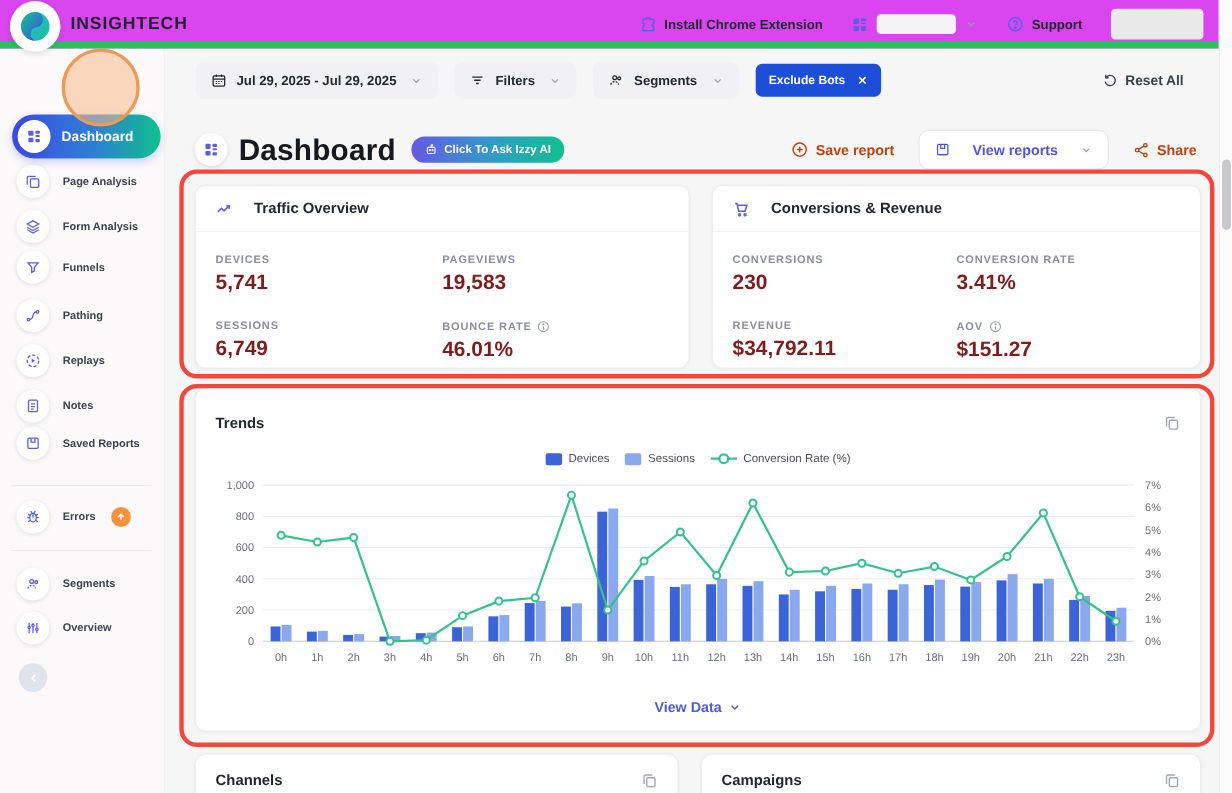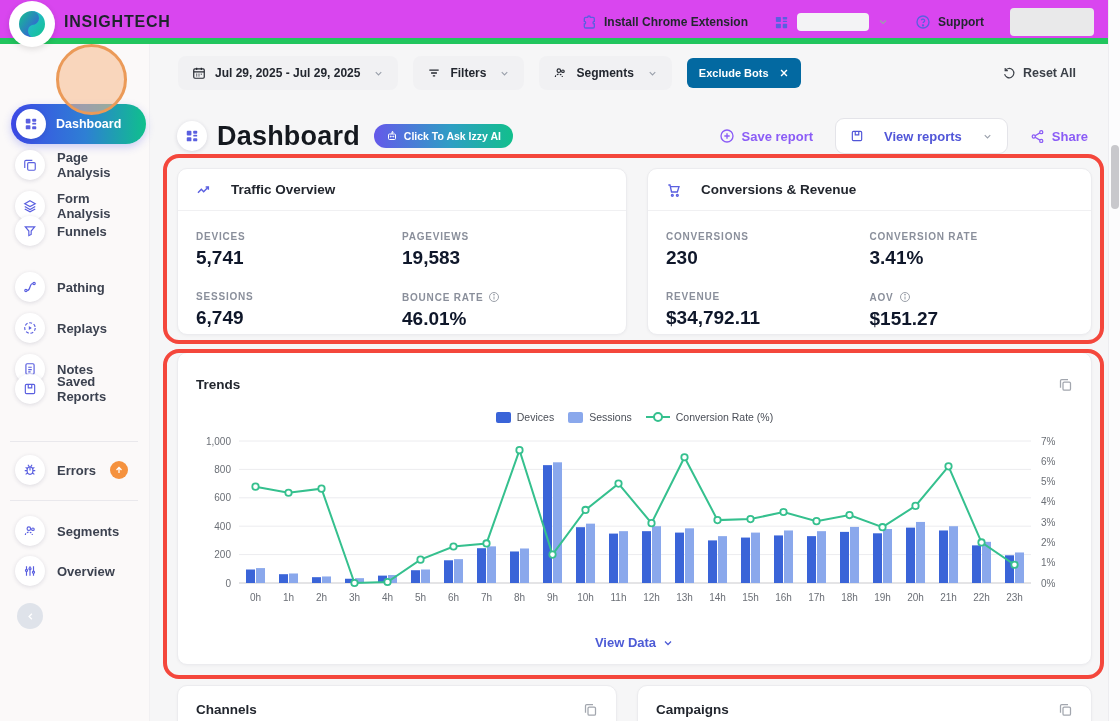--- a/index.html
+++ b/index.html
@@ -16,51 +16,51 @@
   .top-link .ticon { color:#5a5fe0; }
   .ws-select { display:flex; align-items:center; gap:8px; cursor:pointer; }
   .redact-sm { width:72px; height:18px; background:#f3f3f5; border-radius:4px; }
   .redact-lg { width:84px; height:28px; background:#e9e9ea; border-radius:4px; }
   .chev { color:#9aa0ab; }
 
   
   #sidebar { position:absolute; left:0; top:44px; width:150px; height:677px; background:#fbf9f9; border-right:1px solid #f1f0f2; z-index:4; }
   .icircle { width:30px; height:30px; border-radius:50%; background:#fff; box-shadow:0 1px 4px rgba(40,40,80,.15); display:flex; align-items:center; justify-content:center; color:#5a5fe0; flex:0 0 30px; }
   .side-item { position:absolute; left:15px; display:flex; align-items:center; gap:12px; cursor:pointer; width:125px; }
-  .side-item .lbl { font-size:13px; font-weight:600; color:#3c4250; }
+  .side-item .lbl { font-size:10px; font-weight:600; color:#3c4250; }
   #nav-dashboard { position:absolute; left:11px; top:60px; width:135px; height:40px; border-radius:20px; background:linear-gradient(90deg,#3d49e8 0%,#2e7fd4 55%,#0fc08c 100%); display:flex; align-items:center; gap:10px; padding-left:5px; cursor:pointer; box-shadow:0 3px 8px rgba(61,73,232,.25); }
   #nav-dashboard .lbl { font-size:12.5px; font-weight:700; color:#ffffff; }
   .side-divider { position:absolute; left:10px; width:128px; height:1px; background:#e9e8ec; }
   #err-badge { width:18px; height:18px; border-radius:50%; background:#f5923e; color:#fff; display:flex; align-items:center; justify-content:center; margin-left:2px; }
   #collapse-btn { position:absolute; left:17px; top:559px; width:26px; height:26px; border-radius:50%; background:#dfe3ea; color:#fff; display:flex; align-items:center; justify-content:center; cursor:pointer; font-size:13px; font-weight:700; }
 
   
   #main { position:absolute; left:150px; top:44px; width:958px; height:677px; }
   #toolbar { position:absolute; left:28px; top:12px; right:20px; height:34px; display:flex; align-items:center; gap:15px; }
   .pill { height:34px; background:#f1f1f3; border-radius:8px; display:flex; align-items:center; gap:9px; padding:0 14px; font-size:12px; font-weight:700; color:#23272f; cursor:pointer; }
   .pill .chev { margin-left:4px; }
-  #chip-exclude-bots { height:30px; background:#0369a1; border-radius:6px; display:flex; align-items:center; gap:10px; padding:0 12px; color:#fff; font-size:11px; font-weight:700; cursor:pointer; }
+  #chip-exclude-bots { height:30px; background:#1d4ed8; border-radius:6px; display:flex; align-items:center; gap:10px; padding:0 12px; color:#fff; font-size:11px; font-weight:700; cursor:pointer; }
   #reset-all { position:absolute; right:12px; top:0; height:34px; display:flex; align-items:center; gap:7px; font-size:12.5px; font-weight:600; color:#3a3f47; cursor:pointer; }
 
   #title-row { position:absolute; left:27px; top:72px; right:20px; height:40px; display:flex; align-items:center; }
   #page-title { font-size:27px; font-weight:800; color:#15191f; letter-spacing:.2px; margin-left:10px; }
   #izzy-btn { margin-left:14px; height:24px; border-radius:13px; background:linear-gradient(90deg,#6559ea 0%,#2e9ec4 55%,#12bf8c 100%); color:#fff; font-size:10.5px; font-weight:700; display:flex; align-items:center; gap:6px; padding:0 12px; cursor:pointer; }
   #title-actions { margin-left:auto; display:flex; align-items:center; gap:22px; }
-  .action-link { display:flex; align-items:center; gap:7px; font-size:13px; font-weight:700; color:#8b5cf6; cursor:pointer; }
+  .action-link { display:flex; align-items:center; gap:7px; font-size:13px; font-weight:700; color:#c2410c; cursor:pointer; }
   #view-reports-btn { height:36px; background:#fff; border:1px solid #e4e4e9; border-radius:9px; display:flex; align-items:center; gap:20px; padding:0 14px; font-size:13px; font-weight:700; color:#5156d8; cursor:pointer; }
 
   .card { position:absolute; background:#fff; border:1px solid #ececef; border-radius:10px; box-shadow:0 1px 3px rgba(20,20,40,.04); }
   .card-head { height:42px; display:flex; align-items:center; gap:19px; padding:0 18px; border-bottom:1px solid #f0f0f2; }
   .card-title { font-size:13.5px; font-weight:800; color:#22262e; }
   .card-head .ticon { color:#5a5fe0; }
   .copy-btn { margin-left:auto; color:#a2a6ae; cursor:pointer; }
 
   .metrics { display:grid; grid-template-columns:1fr 1fr; row-gap:22px; padding:20px 18px 0 18px; }
   .metric .mlabel { font-size:10px; font-weight:700; letter-spacing:.8px; color:#8a8f9b; display:flex; align-items:center; gap:5px; }
-  .metric .mvalue { font-size:19px; font-weight:800; color:#0f172a; margin-top:5px; }
+  .metric .mvalue { font-size:19px; font-weight:800; color:#7f1d1d; margin-top:5px; }
   .info-i { color:#9ba0a9; }
 
   #trends-legend { position:absolute; left:0; top:58px; width:100%; display:flex; justify-content:center; align-items:center; gap:14px; font-size:10.5px; color:#4a4e57; }
   .leg-item { display:flex; align-items:center; gap:6px; }
   .leg-swatch { width:15px; height:11px; border-radius:2px; }
   #view-data { position:absolute; left:0; bottom:14px; width:100%; display:flex; justify-content:center; align-items:center; gap:6px; font-size:13px; font-weight:700; color:#4d5bd6; cursor:pointer; }
 
   
   .anno { position:absolute; pointer-events:none; z-index:20; }
   .anno-rect { border:4px solid #f4473c; border-radius:16px; }
@@ -160,21 +160,21 @@
   <div class="side-item" style="top:147px">
     <span class="icircle">
       <svg width="14" height="14" viewBox="0 0 24 24" fill="none" stroke="currentColor" stroke-width="2">
           <path d="M12 3l9 5-9 5-9-5 9-5z"></path>
           <path d="M3 13l9 5 9-5"></path>
           <path d="M3 17l9 5 9-5"></path>
         </svg>
     </span>
     <span class="lbl">Form Analysis</span>
   </div>
-  <div class="side-item" style="top:172px">
+  <div class="side-item" style="top:184px">
     <span class="icircle">
       <svg width="14" height="14" viewBox="0 0 24 24" fill="none" stroke="currentColor" stroke-width="2">
           <path d="M4 5h16l-6 7v6l-4 2v-8L4 5z"></path>
         </svg>
     </span>
     <span class="lbl">Funnels</span>
   </div>
   <div class="side-item" style="top:228px">
     <span class="icircle">
       <svg width="14" height="14" viewBox="0 0 24 24" fill="none" stroke="currentColor" stroke-width="2">
@@ -196,21 +196,21 @@
   </div>
   <div class="side-item" style="top:310px">
     <span class="icircle">
       <svg width="14" height="14" viewBox="0 0 24 24" fill="none" stroke="currentColor" stroke-width="2">
           <rect x="5" y="3" width="14" height="18" rx="2"></rect>
           <path d="M9 9h6M9 13h6M9 17h4"></path>
         </svg>
     </span>
     <span class="lbl">Notes</span>
   </div>
-  <div class="side-item" style="top:330px">
+  <div class="side-item" style="top:344px">
     <span class="icircle">
       <svg width="14" height="14" viewBox="0 0 24 24" fill="none" stroke="currentColor" stroke-width="2">
           <rect x="4" y="4" width="16" height="16" rx="2"></rect>
           <path d="M9 4v6h6V4"></path>
         </svg>
     </span>
     <span class="lbl">Saved Reports</span>
   </div>
 
   <div class="side-divider" style="top:397px"></div>

